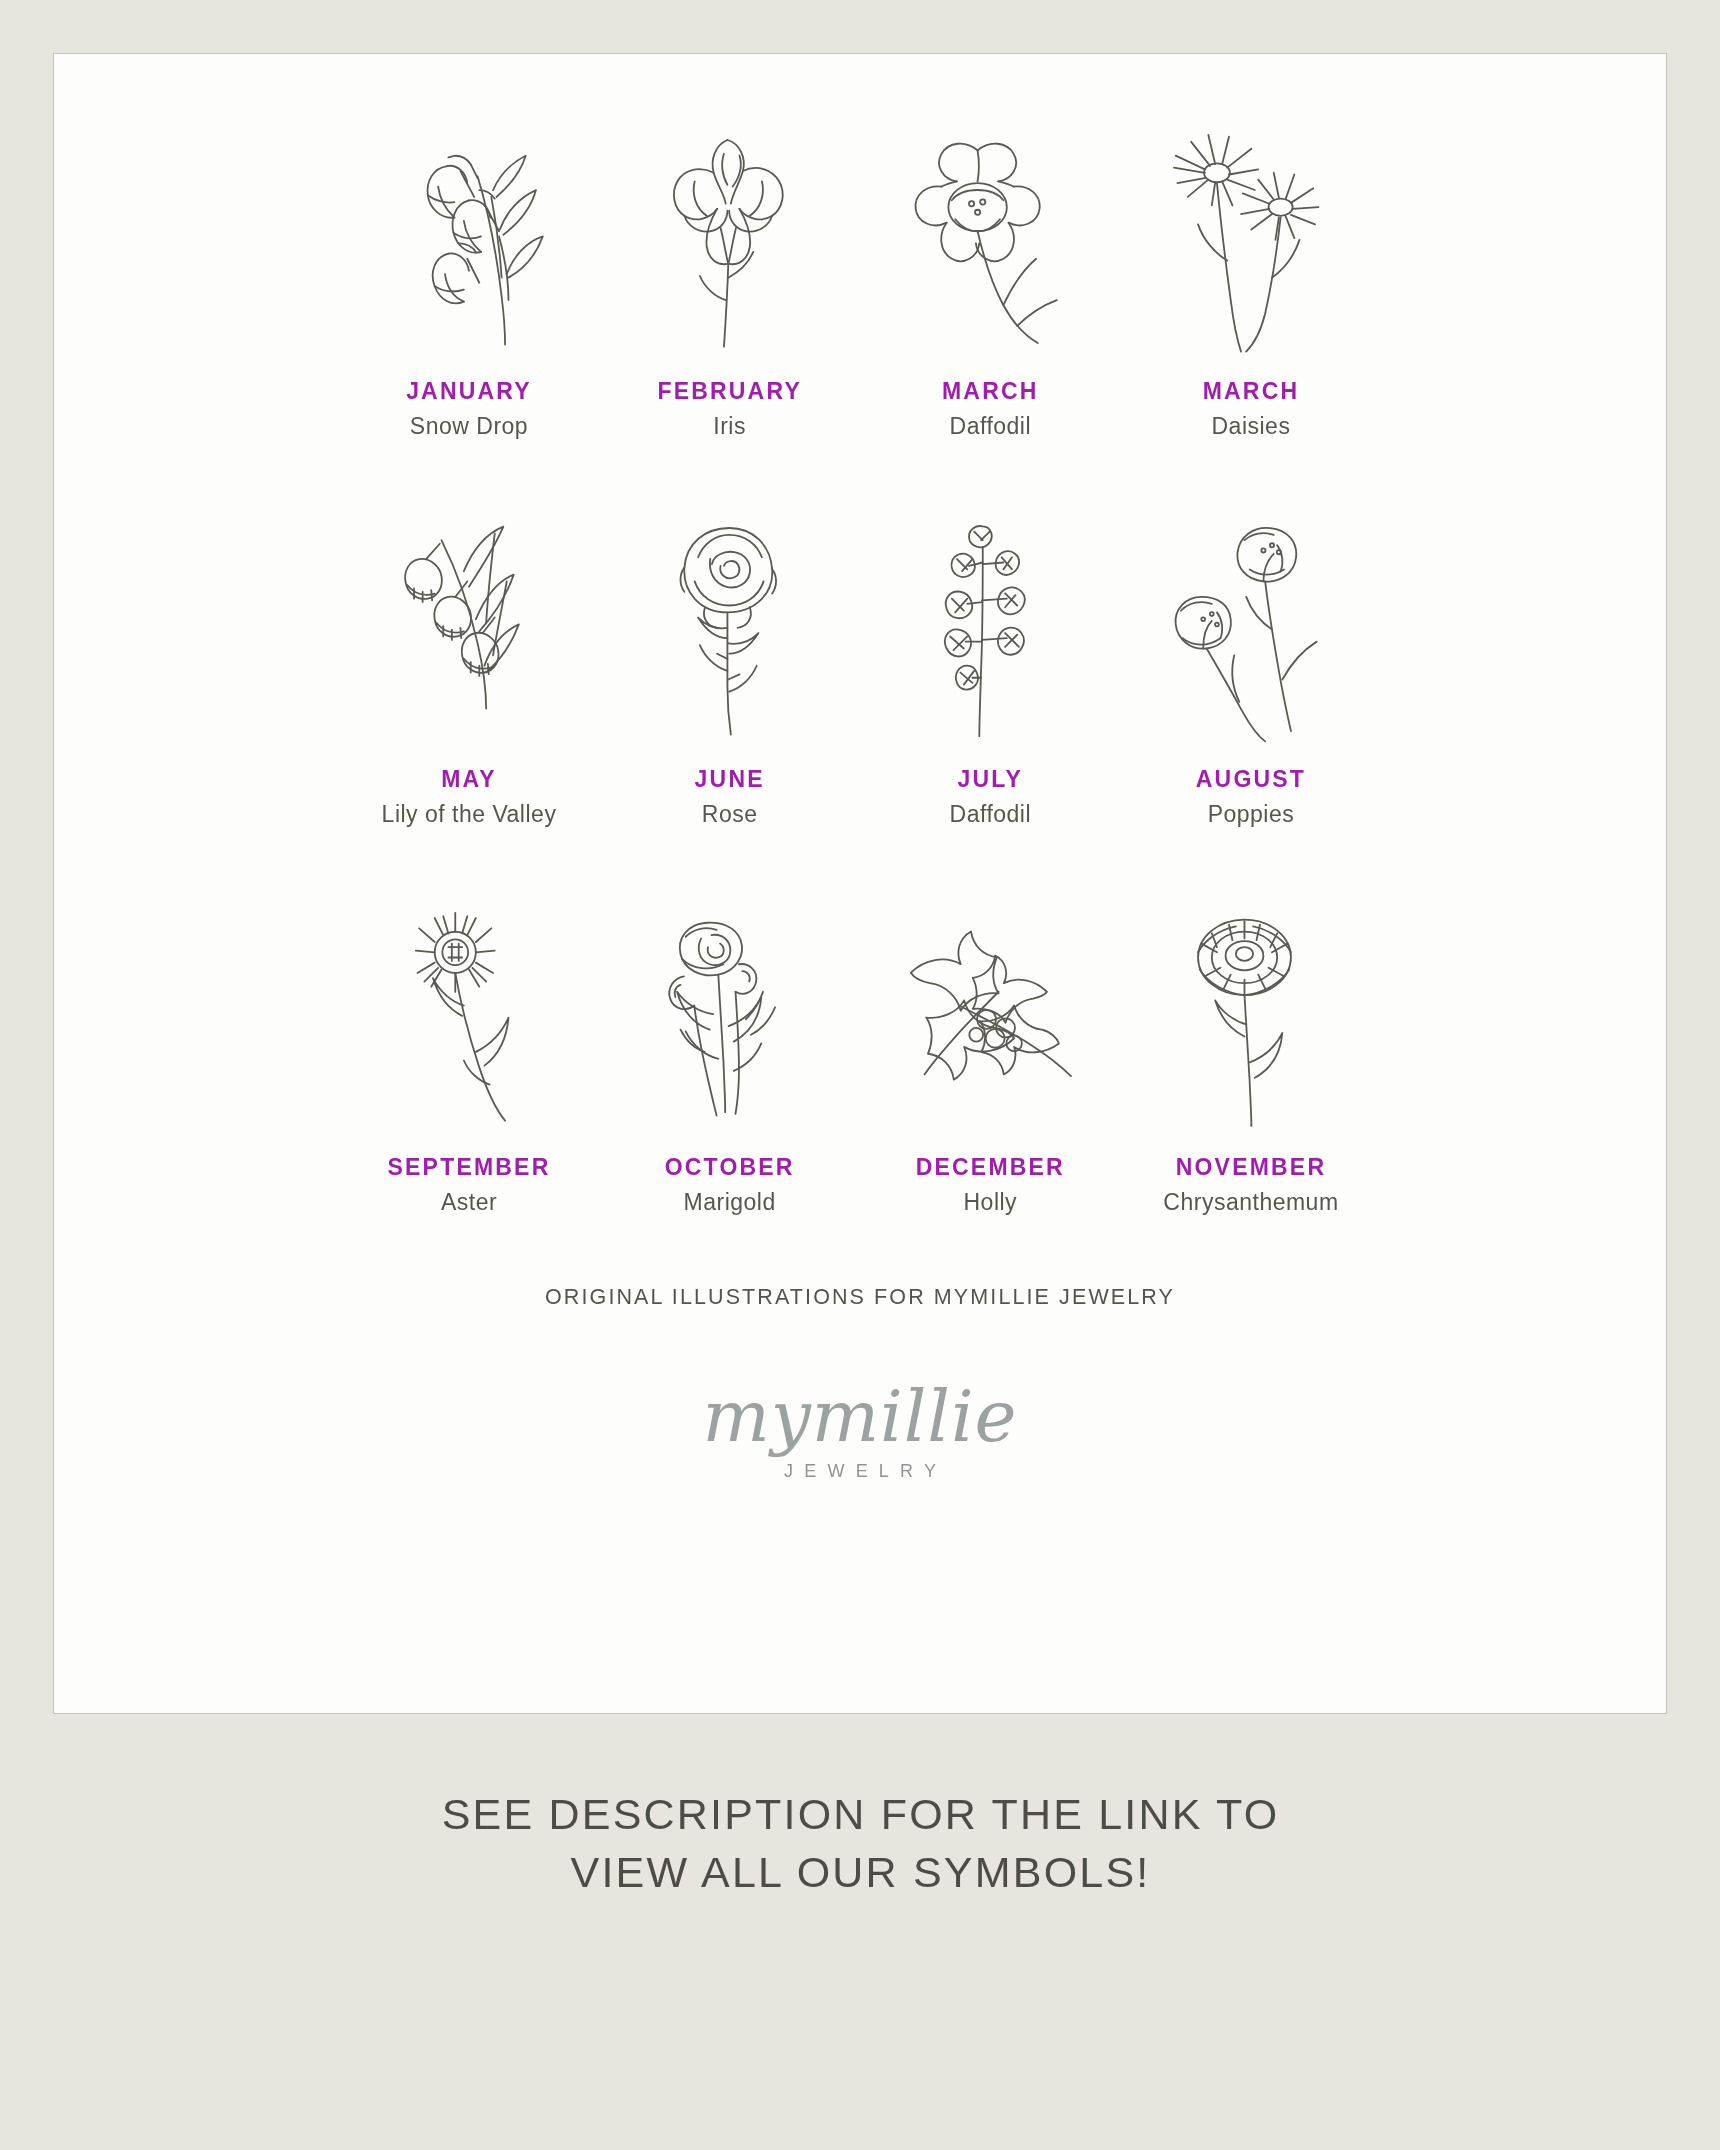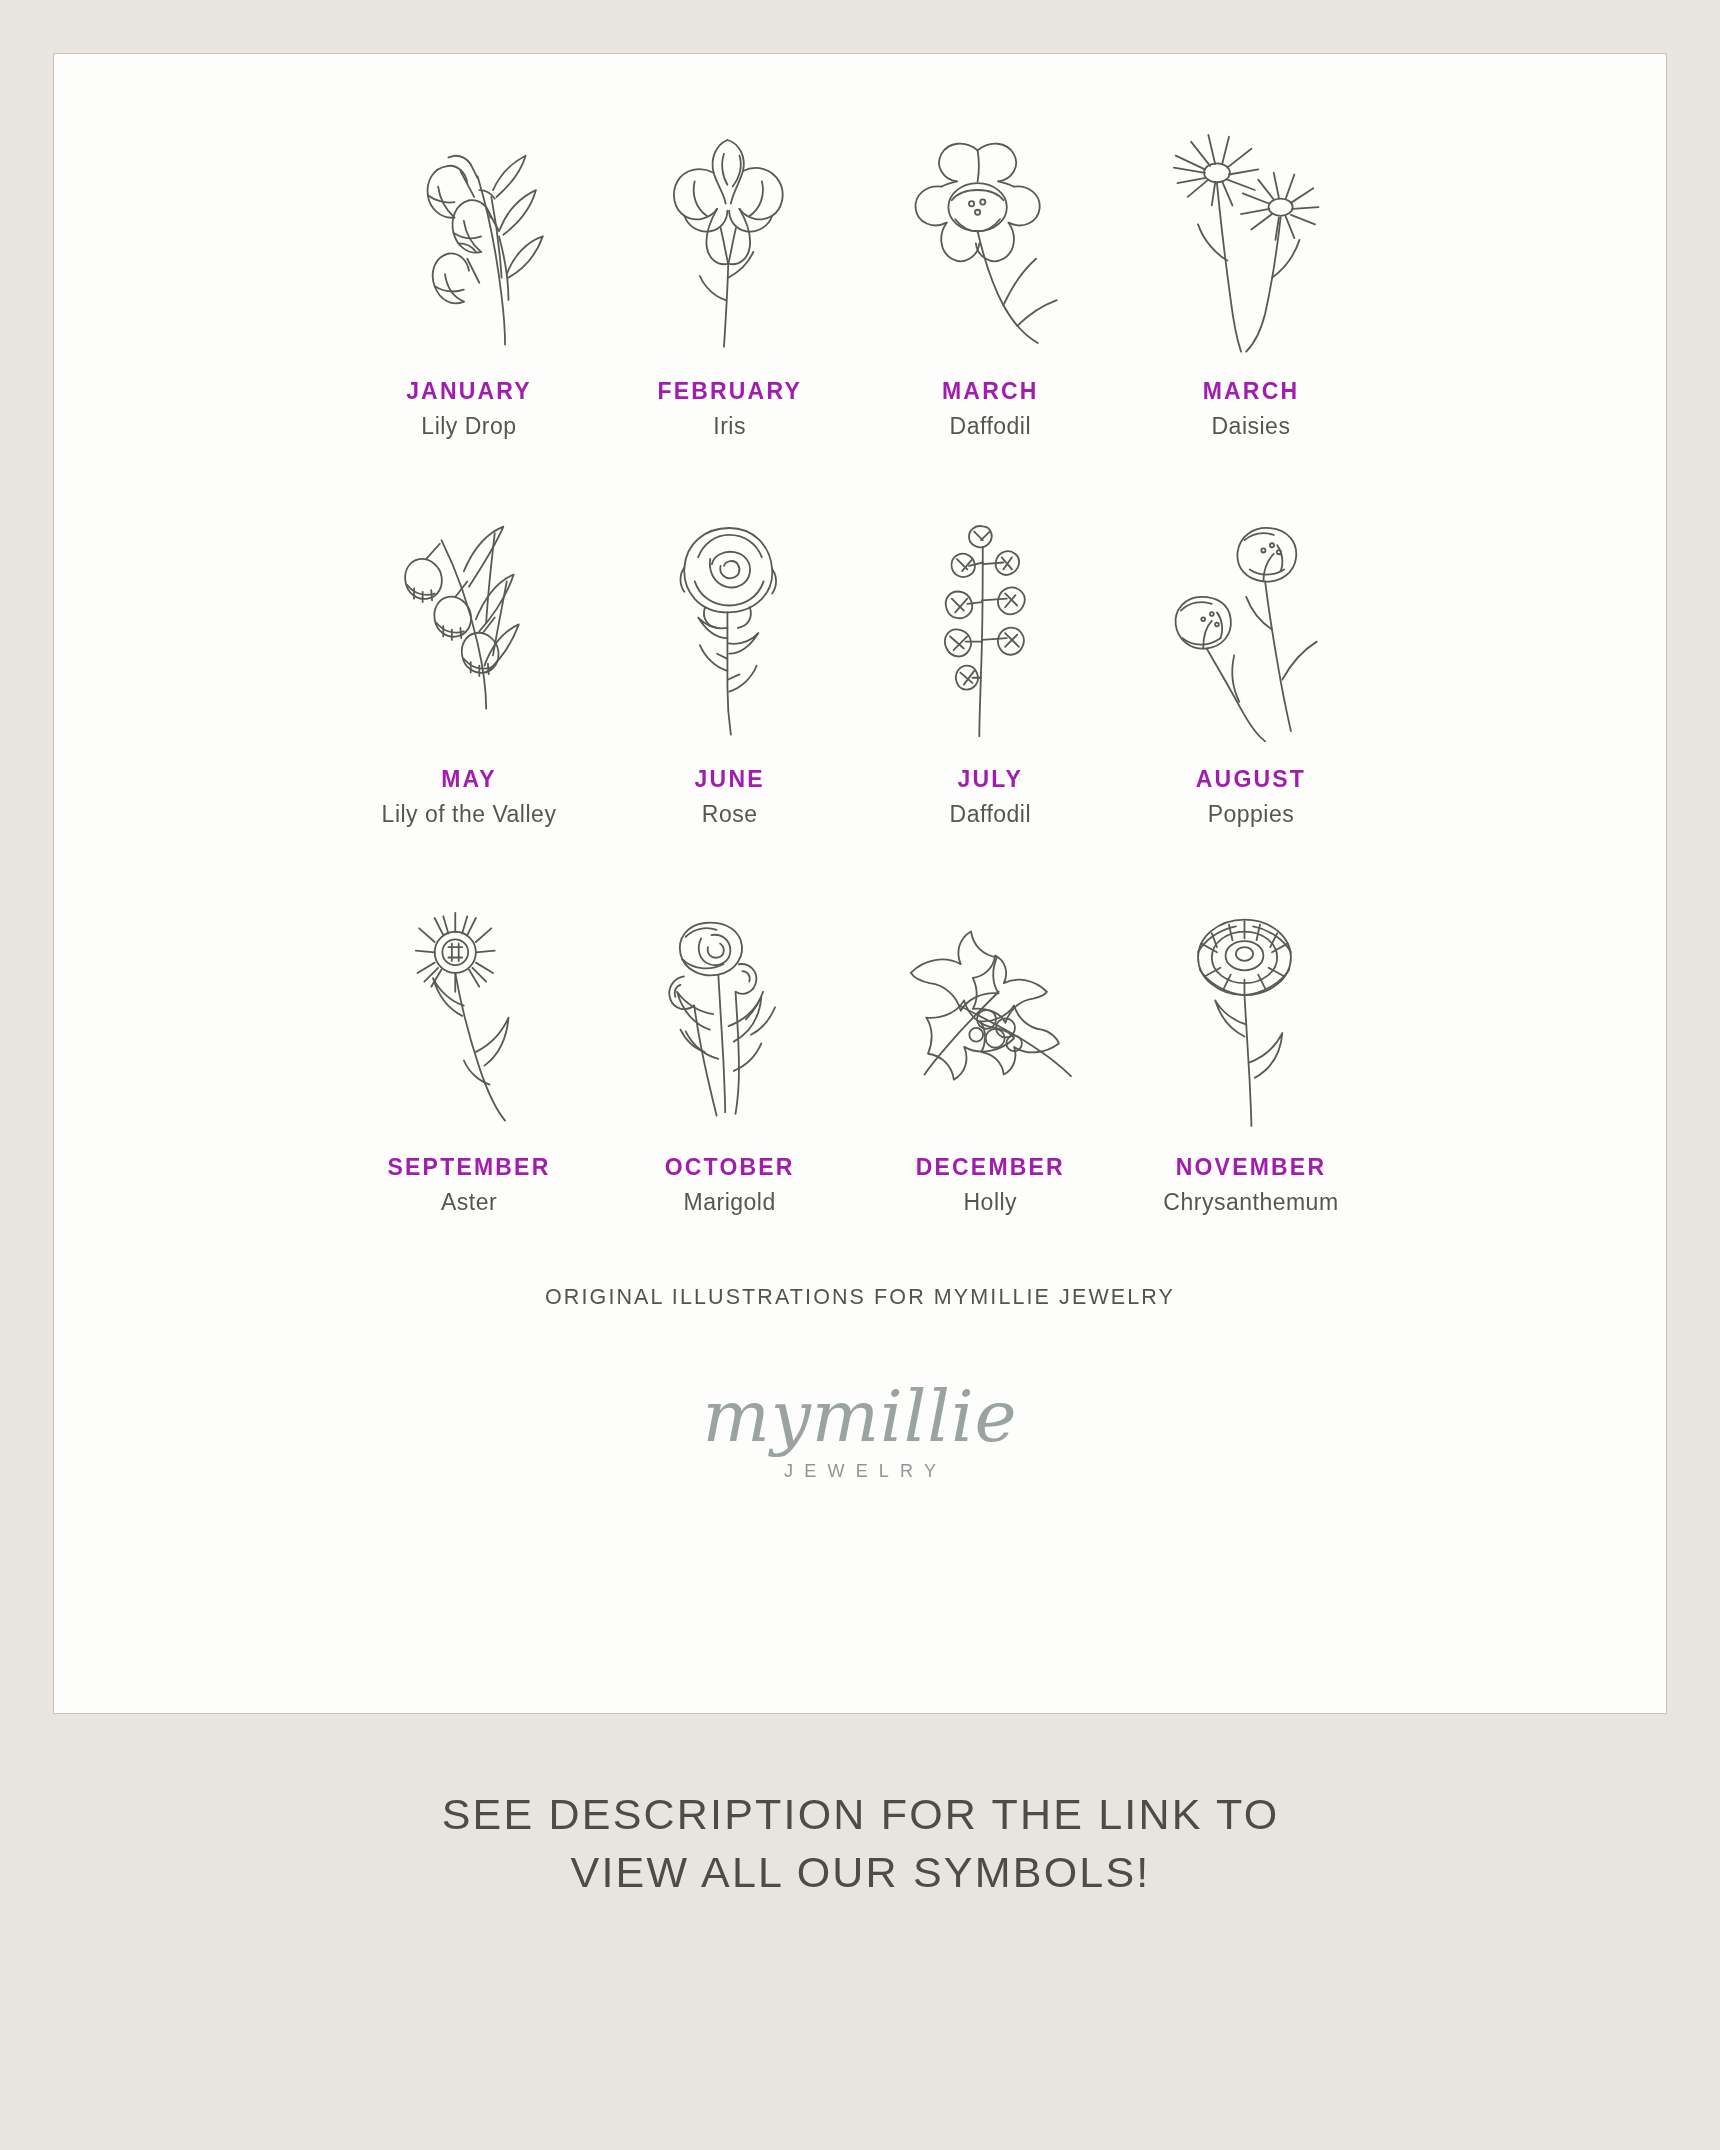--- a/index.html
+++ b/index.html
@@ -164,21 +164,21 @@
               <path d="M128 160 C124 154 116 150 108 150"></path>
               <path d="M130 72 C142 112 152 160 158 212 C162 244 162 258 162 268"></path>
               <path d="M152 96 C166 84 180 68 186 48 C170 56 156 70 148 88"></path>
               <path d="M160 140 C176 128 192 110 198 88 C180 96 164 112 156 134"></path>
               <path d="M166 190 C184 180 198 164 206 142 C188 148 172 164 164 186"></path>
               <path d="M146 96 C152 128 156 160 158 190"></path>
               <path d="M155 142 C162 168 166 196 166 216"></path>
             </svg>
           </div>
           <div class="month">JANUARY</div>
-          <div class="flower">Lily Drop</div>
+          <div class="flower">Snow Drop</div>
         </div>
 
         <div class="cell">
           <div class="art">
             <svg width="198" height="250" viewBox="0 0 230 290" fill="none" stroke="#5a5952" stroke-width="2.1" stroke-linecap="round" stroke-linejoin="round">
               <path d="M112 30 C98 36 92 52 96 68 C100 82 108 92 110 104"></path>
               <path d="M112 30 C126 34 134 50 130 66 C126 80 118 92 116 104"></path>
               <path d="M108 46 C104 58 106 72 112 82"></path>
               <path d="M126 48 C130 60 126 74 118 84"></path>
               <path d="M96 68 C80 60 62 64 54 78 C46 92 50 110 62 118 C74 126 92 122 100 110"></path>

